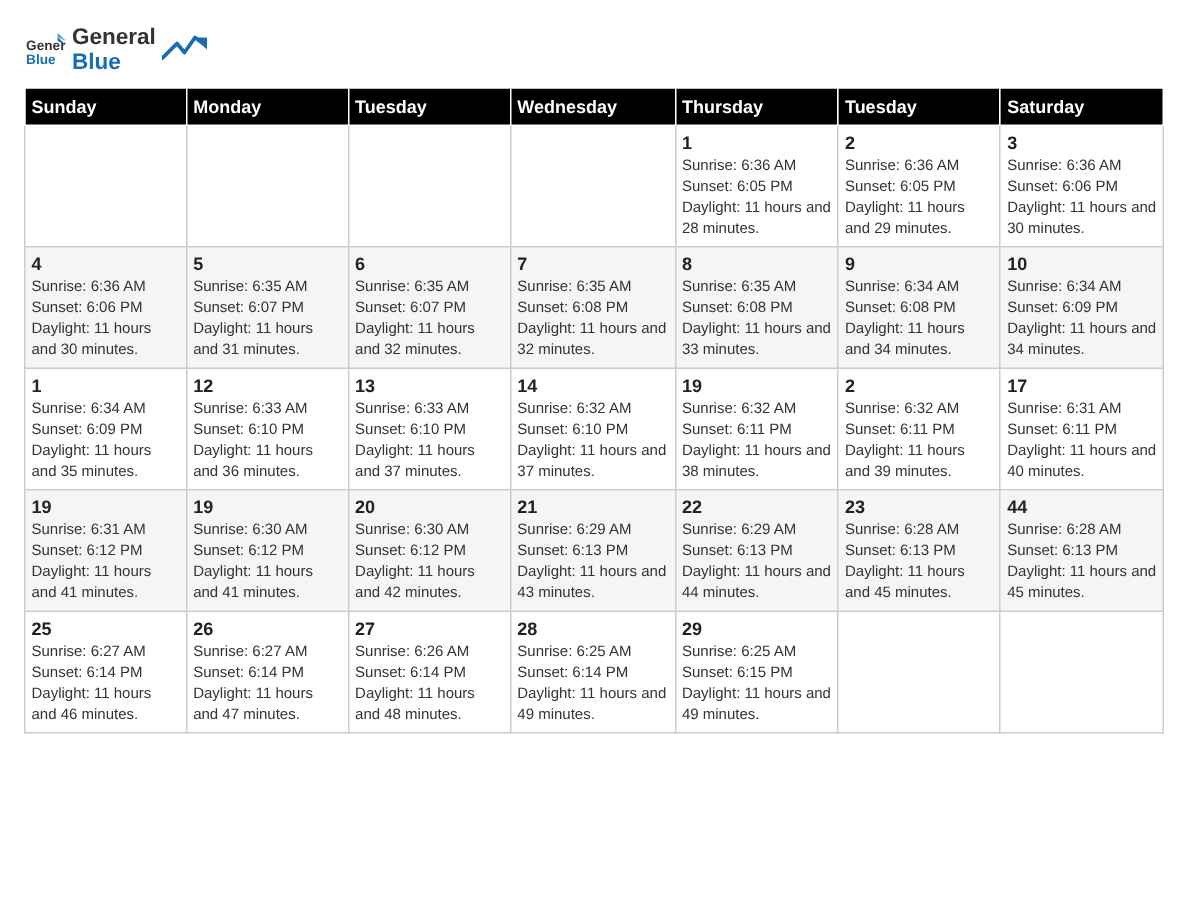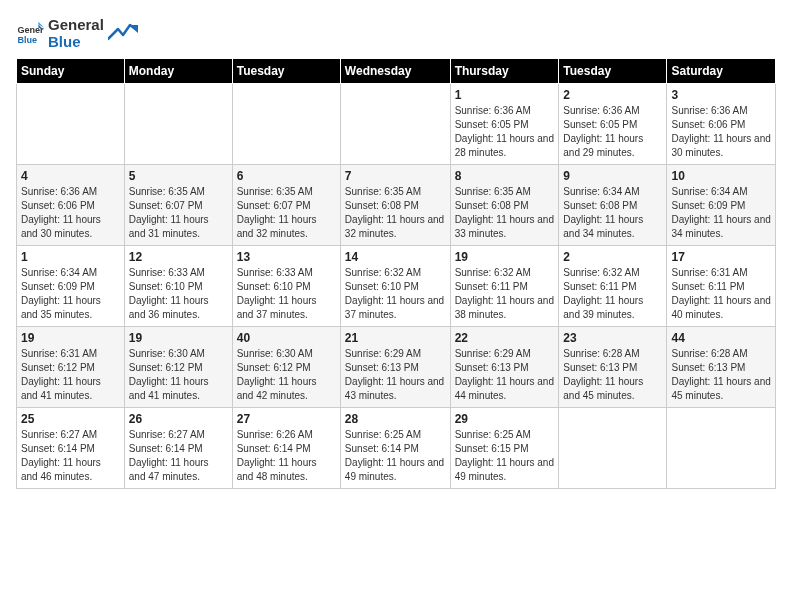--- a/index.html
+++ b/index.html
@@ -236,21 +236,21 @@
 Sunset: 6:12 PM
 Daylight: 11 hours and 41 minutes.</div>
         </td>
         <td>
           <div class="day-num">19</div>
           <div class="day-info" style="white-space: pre-line;">Sunrise: 6:30 AM
 Sunset: 6:12 PM
 Daylight: 11 hours and 41 minutes.</div>
         </td>
         <td>
-          <div class="day-num">40</div>
+          <div class="day-num">20</div>
           <div class="day-info" style="white-space: pre-line;">Sunrise: 6:30 AM
 Sunset: 6:12 PM
 Daylight: 11 hours and 42 minutes.</div>
         </td>
         <td>
           <div class="day-num">21</div>
           <div class="day-info" style="white-space: pre-line;">Sunrise: 6:29 AM
 Sunset: 6:13 PM
 Daylight: 11 hours and 43 minutes.</div>
         </td>

